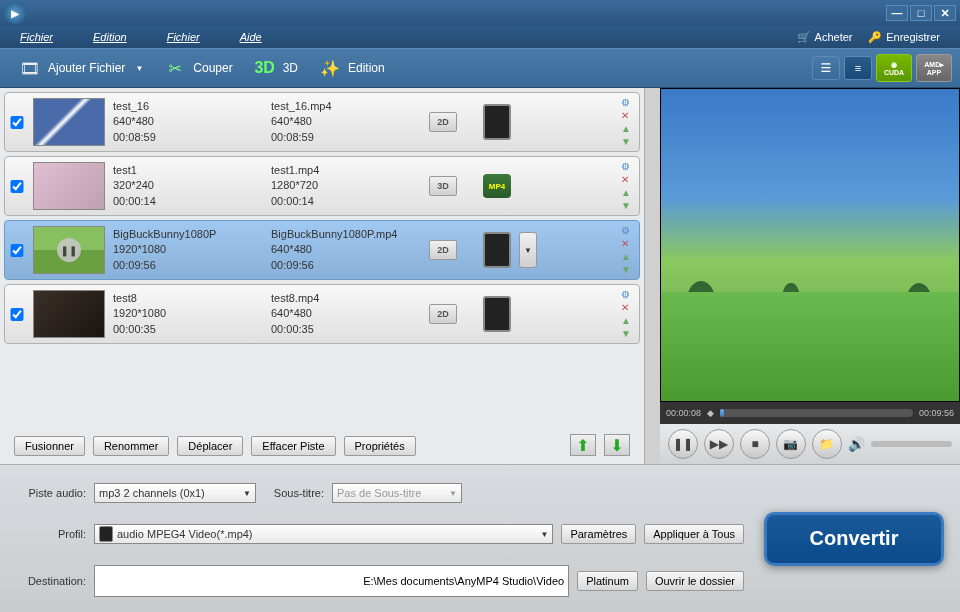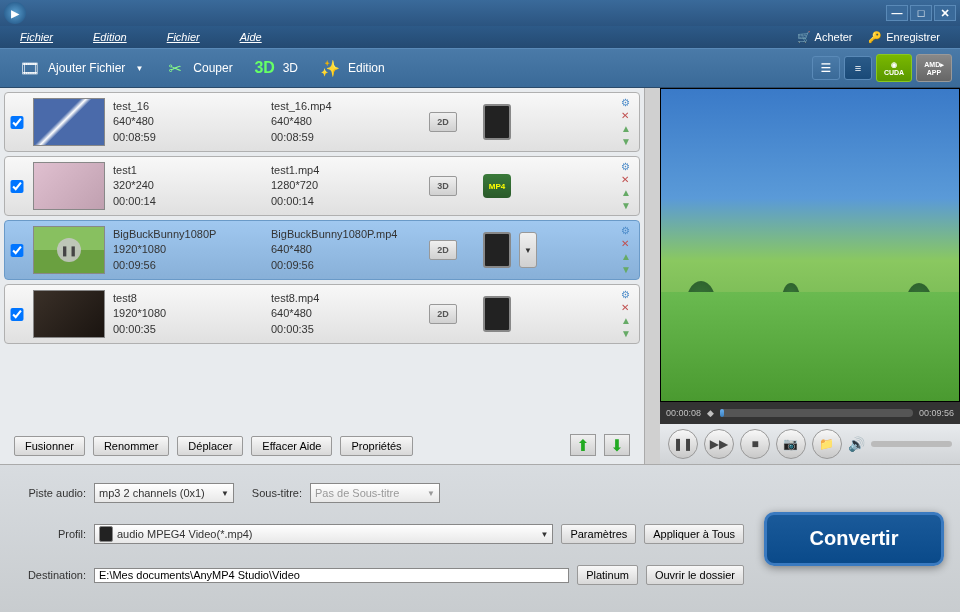--- a/index.html
+++ b/index.html
@@ -54,21 +54,21 @@
 .pcbtn { width:30px;height:30px;border-radius:50%;background:linear-gradient(#f8f8f8,#c8c8c8);border:1px solid #999;display:flex;align-items:center;justify-content:center;font-size:12px;cursor:pointer;color:#444; }
 .vol-slider { flex:1; height:6px; background:#bbb; border-radius:3px; }
 
 .bottom { height:148px; background:linear-gradient(#d8dce0,#c8cccf); border-top:1px solid #aaa; padding:18px 16px; display:flex; gap:20px; }
 .params { flex:1; display:flex;flex-direction:column;gap:21px;font-size:11px;color:#333; }
 .prow { display:flex;align-items:center;gap:8px; }
 .prow label { width:70px; text-align:right; }
 .sel { background:linear-gradient(#fff,#e8e8e8);border:1px solid #888;height:20px;padding:0 4px;font-size:11px;display:flex;align-items:center; }
 .sel .arr { margin-left:auto; font-size:8px; }
 .sbtn { font-size:11px;padding:3px 8px;background:linear-gradient(#f8f8f8,#d8d8d8);border:1px solid #999;border-radius:2px;cursor:pointer; }
-.txtinput { background:#fff;border:1px solid #888;height:15px;padding:0 4px;font-size:11px;flex:1; }
+.txtinput { background:#fff;border:1px solid #888;height:32px;padding:0 4px;font-size:11px;flex:1;text-align:right; }
 
 .convert-btn { width:180px;height:54px;align-self:center;background:linear-gradient(#1a5a9a,#0a4a8a);border:3px solid #3a7ac0;border-radius:10px;display:flex;align-items:center;justify-content:center;color:#fff;font-size:20px;font-weight:bold;cursor:pointer;box-shadow:0 2px 8px rgba(0,0,0,0.4); }
 
 .tree { position:absolute; width:20px;height:40px; }
 .tree .trunk { position:absolute;bottom:0;left:8px;width:4px;height:8px;background:#4a3a2a; }
 .tree .leaves { position:absolute;bottom:6px;left:0;width:20px;height:34px;background:radial-gradient(ellipse,#3a7a3a,#2a5a2a);border-radius:50% 50% 40% 40%; }
 </style>
 </head>
 <body>
 
@@ -230,21 +230,21 @@
             <span style="color:#c05050">✕</span>
             <span style="color:#6a6">▲</span>
             <span style="color:#6a6">▼</span>
           </div>
         </div>
       </div>
     <div class="list-footer">
       <button class="fbtn">Fusionner</button>
       <button class="fbtn">Renommer</button>
       <button class="fbtn">Déplacer</button>
-      <button class="fbtn">Effacer Aide</button>
+      <button class="fbtn">Effacer Piste</button>
       <button class="fbtn">Propriétés</button>
       <div style="flex:1"></div>
       <div class="arrowbtn">
           <span style="color:#2a2">⬆</span>
         </div>
       <div class="arrowbtn">
           <span style="color:#2a2">⬇</span>
         </div>
     </div>
   </div>
@@ -292,21 +292,21 @@
       <span style="font-size:14px;color:#555;cursor:pointer">🔊</span>
       <div class="vol-slider"></div>
     </div>
   </div>
 </div>
 
 <div class="bottom">
   <div class="params">
     <div class="prow">
       <label>Piste audio:</label>
-      <div class="sel" style="width:140px">
+      <div class="sel" style="width:162px">
           <span>mp3 2 channels (0x1)</span>
           <span class="arr">▼</span>
         </div>
       <label style="width:60px">Sous-titre:</label>
       <div class="sel" style="width:130px;color:#999">
           <span>Pas de Sous-titre</span>
           <span class="arr">▼</span>
         </div>
     </div>
     <div class="prow">

